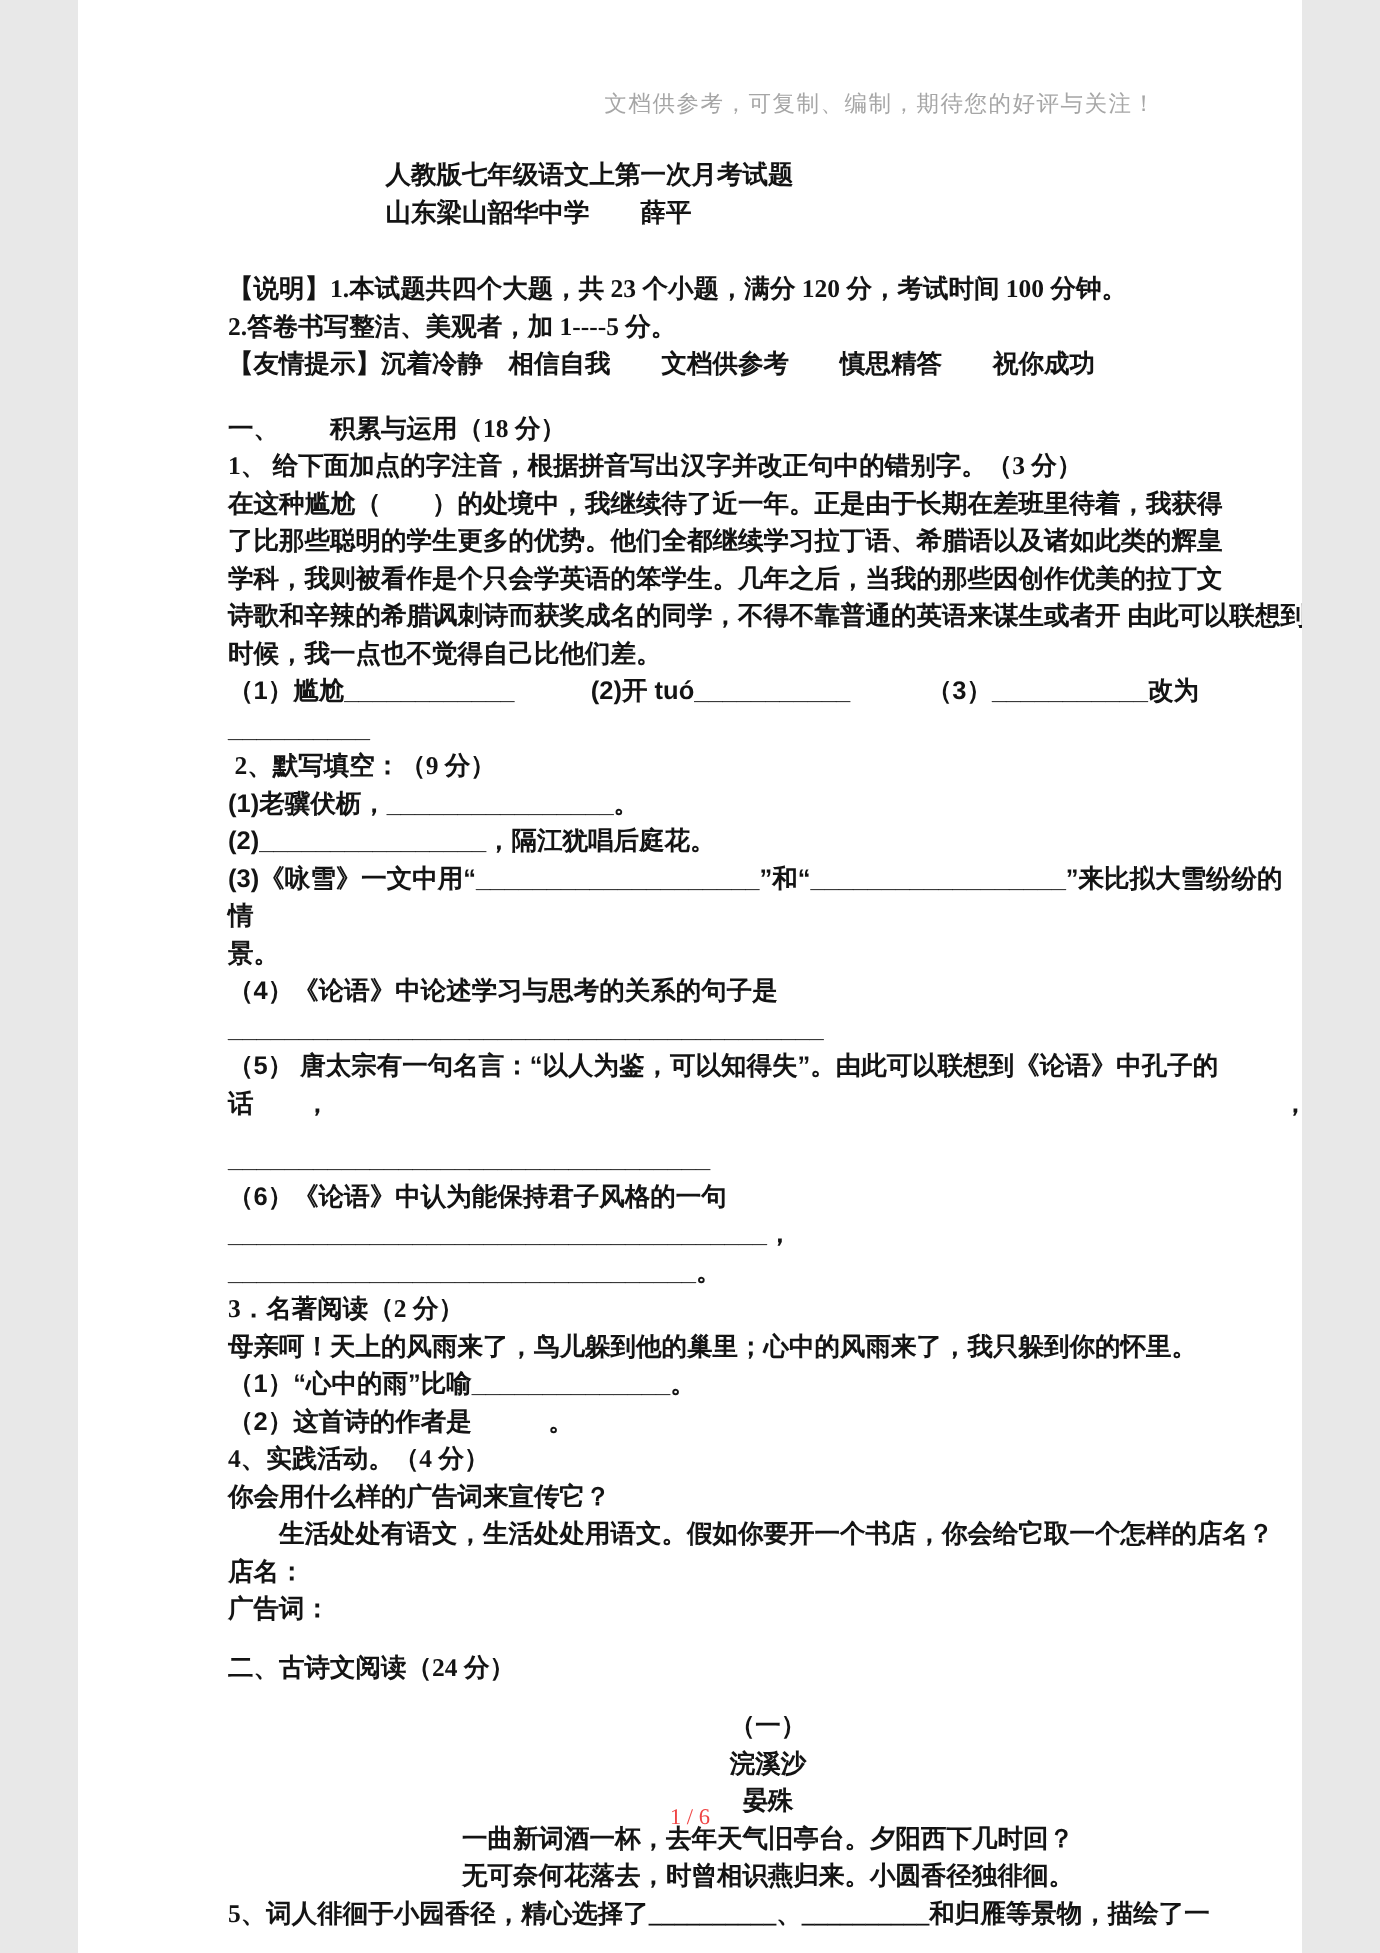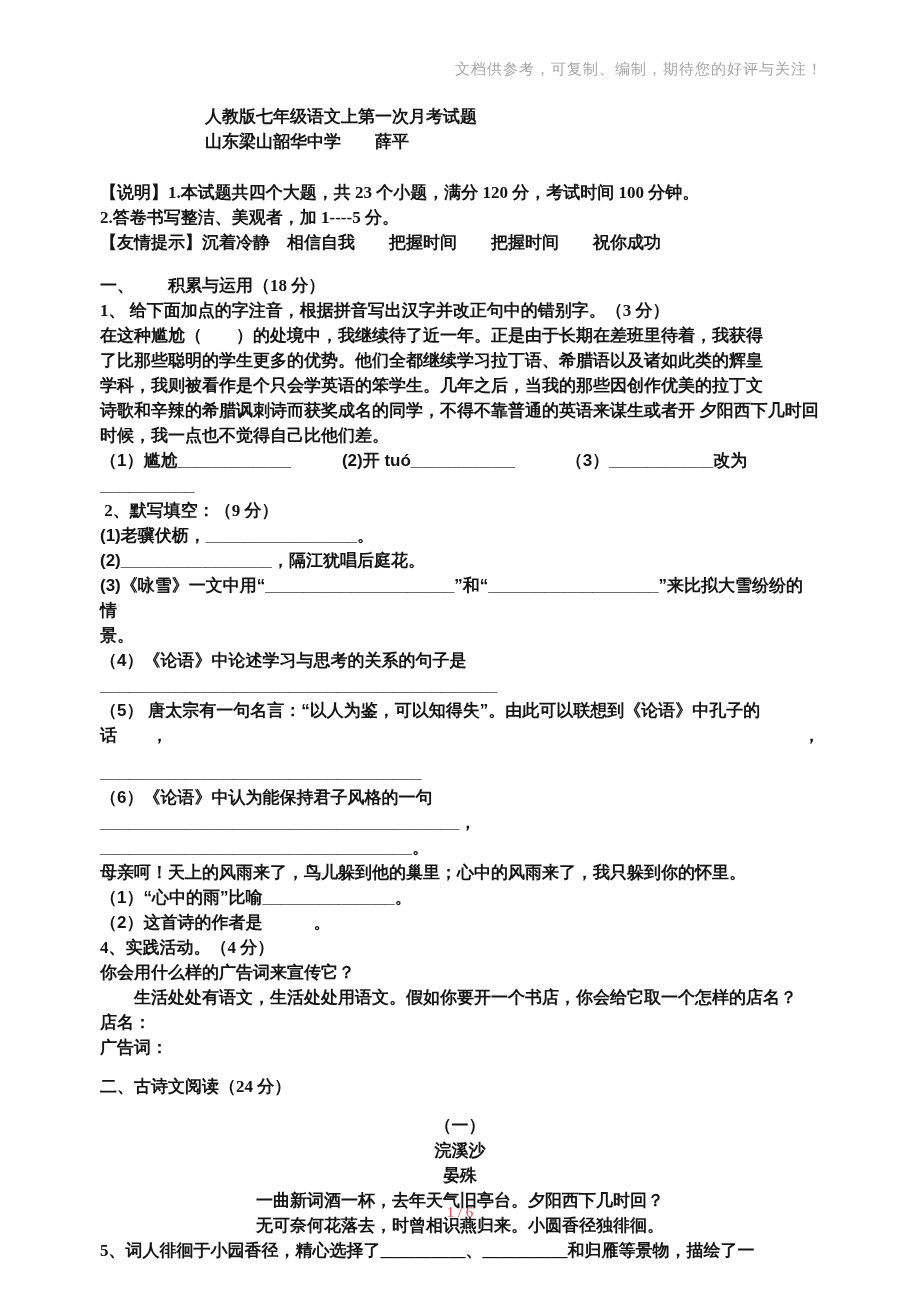--- a/index.html
+++ b/index.html
@@ -1,17 +1,17 @@
 <!DOCTYPE html>
 <html><head>
 <meta charset="utf-8">
 <style>
   html,body { margin:0; padding:0; background:#e8e8e8; }
   .page {
-    width:920px; height:1302px; background:#ffffff; position:relative;
+    width:816px; height:1302px; background:#ffffff; position:relative;
     margin:0 auto; overflow:hidden;
     font-family:"Liberation Sans", sans-serif; color:#141414;
   }
   .watermark {
     position:absolute; top:60px; right:97px;
     color:#a6a6a6; font-size:15px; letter-spacing:1px;
     font-weight:400; white-space:pre;
   }
   .content { position:absolute; top:104px; left:100px; width:720px; }
   .line {
@@ -40,50 +40,51 @@
 
   <div class="content">
 
     <div class="line b title-indent">人教版七年级语文上第一次月考试题</div>
     <div class="line b title-indent">山东梁山韶华中学　　薛平</div>
 
     <div class="spacer-26"></div>
 
     <div class="line b">【说明】1.本试题共四个大题，共 23 个小题，满分 120 分，考试时间 100 分钟。</div>
     <div class="line b">2.答卷书写整洁、美观者，加 1----5 分。</div>
-    <div class="line b">【友情提示】沉着冷静　相信自我　　把握时间　　把握时间　　祝你成功</div>
+    <div class="line b">【友情提示】沉着冷静　相信自我　　文档供参考　　慎思精答　　祝你成功</div>
 
     <div class="spacer-18"></div>
 
     <div class="line b">一、　　积累与运用（18 分）</div>
 
     <div class="line b">1、 给下面加点的字注音，根据拼音写出汉字并改正句中的错别字。（3 分）</div>
     <div class="line">在这种尴尬（　　）的处境中，我继续待了近一年。正是由于长期在差班里待着，我获得</div>
     <div class="line">了比那些聪明的学生更多的优势。他们全都继续学习拉丁语、希腊语以及诸如此类的辉皇</div>
     <div class="line">学科，我则被看作是个只会学英语的笨学生。几年之后，当我的那些因创作优美的拉丁文</div>
-    <div class="line">诗歌和辛辣的希腊讽刺诗而获奖成名的同学，不得不靠普通的英语来谋生或者开 夕阳西下几时回</div>
+    <div class="line">诗歌和辛辣的希腊讽刺诗而获奖成名的同学，不得不靠普通的英语来谋生或者开 由此可以联想到</div>
     <div class="line">时候，我一点也不觉得自己比他们差。</div>
     <div class="line">（1）尴尬____________　　　(2)开 tuó___________　　　（3）___________改为__________</div>
 
     <div class="line b"> 2、默写填空：（9 分）</div>
     <div class="line">(1)老骥伏枥，________________。</div>
     <div class="line">(2)________________，隔江犹唱后庭花。</div>
     <div class="line">(3)《咏雪》一文中用“____________________”和“__________________”来比拟大雪纷纷的情</div>
     <div class="line">景。</div>
     <div class="line">（4）《论语》中论述学习与思考的关系的句子是__________________________________________</div>
     <div class="line">（5） 唐太宗有一句名言：“以人为鉴，可以知得失”。由此可以联想到《论语》中孔子的</div>
     <div class="line flexline">
       <span>话　　，</span>
       <span>，</span>
     </div>
     <div class="spacer-12"></div>
     <div class="line">__________________________________</div>
     <div class="line">（6）《论语》中认为能保持君子风格的一句　______________________________________，</div>
     <div class="line">_________________________________。</div>
 
+    <div class="line b">3．名著阅读（2 分）</div>
     <div class="line">母亲呵！天上的风雨来了，鸟儿躲到他的巢里；心中的风雨来了，我只躲到你的怀里。</div>
     <div class="line">（1）“心中的雨”比喻______________。</div>
     <div class="line">（2）这首诗的作者是　　　。</div>
 
     <div class="line b">4、实践活动。（4 分）</div>
     <div class="line">你会用什么样的广告词来宣传它？</div>
     <div class="line">　　生活处处有语文，生活处处用语文。假如你要开一个书店，你会给它取一个怎样的店名？</div>
     <div class="line">店名：</div>
     <div class="line">广告词：</div>
 

